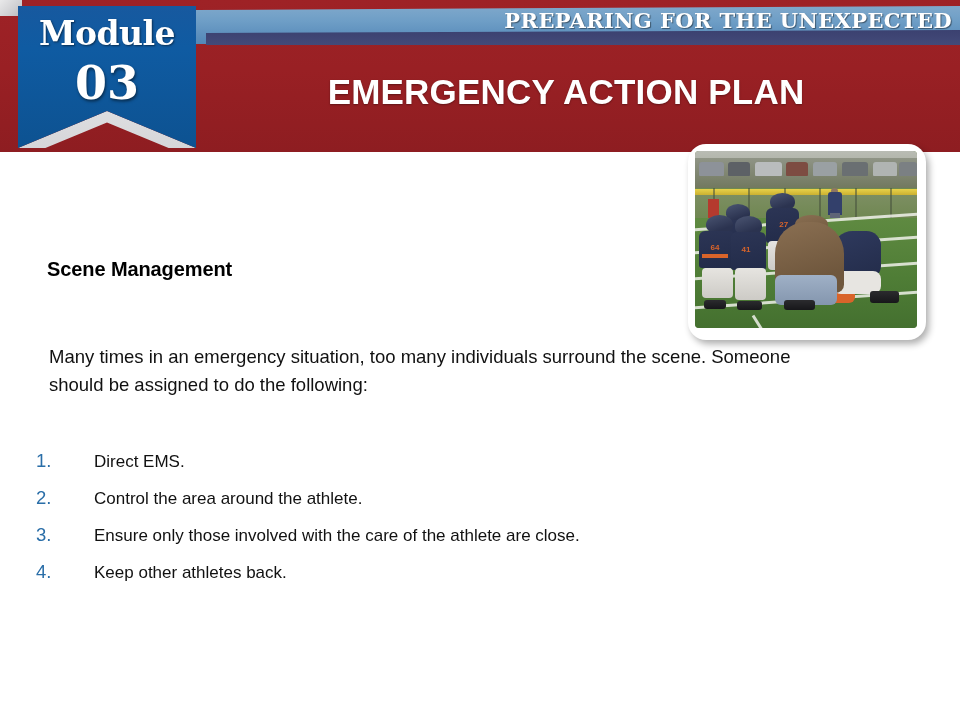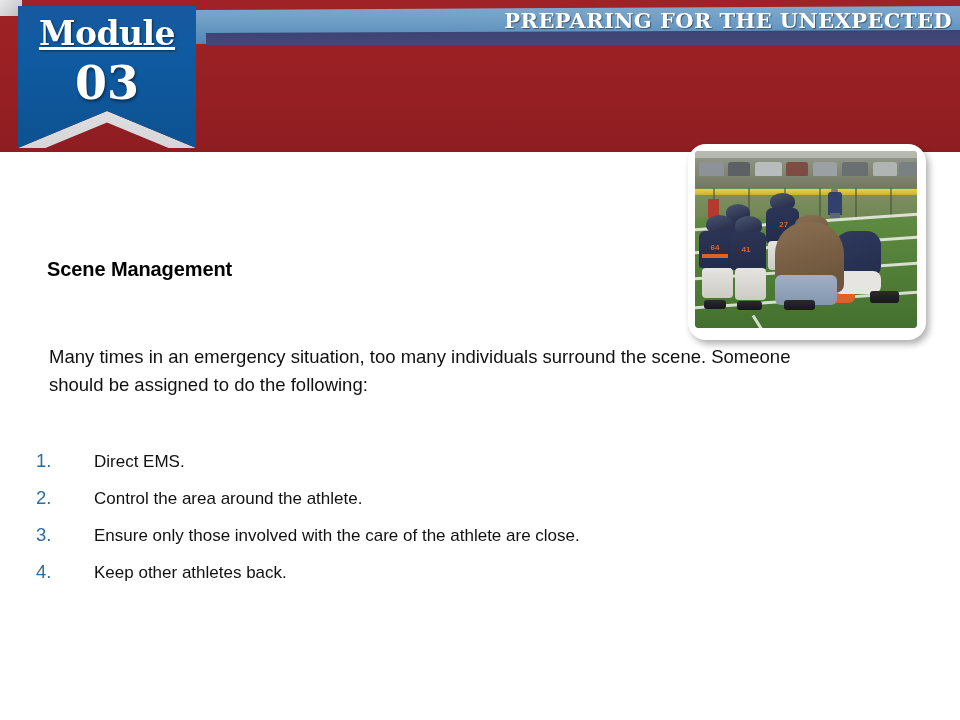--- a/index.html
+++ b/index.html
@@ -94,21 +94,20 @@
     left: 22px;
     top: 14px;
     width: 170px;
     text-align: center;
     font-family: "DejaVu Serif", serif;
     font-weight: bold;
     font-size: 33px;
     color: #ffffff;
     text-shadow: 1px 1px 2px rgba(0,0,0,0.5);
     letter-spacing: -0.5px;
-    text-decoration: underline;
   }
   .module-number {
     position: absolute;
     left: 22px;
     top: 56px;
     width: 170px;
     text-align: center;
     font-family: "DejaVu Serif", serif;
     font-weight: bold;
     font-size: 46px;
@@ -249,20 +248,21 @@
 
   <div class="kicker-band"></div>
   <div class="kicker-band-dark"></div>
   <div class="kicker-text">PREPARING FOR THE UNEXPECTED</div>
 
   <div class="module-ribbon-hl"></div>
   <div class="module-ribbon"></div>
   <div class="module-word">Module</div>
   <div class="module-number">03</div>
 
+  <div class="slide-title">EMERGENCY ACTION PLAN</div>
 </div>
 
 <div class="photo-frame">
   <div class="photo">
     <div class="ph-sky"></div>
     <div class="ph-lot"></div>
 
     <div class="ph-car" style="left:2%;width:11%;background:#8d9299;"></div>
     <div class="ph-car" style="left:15%;width:10%;background:#5d6166;"></div>
     <div class="ph-car" style="left:27%;width:12%;background:#b9bcbd;"></div>

